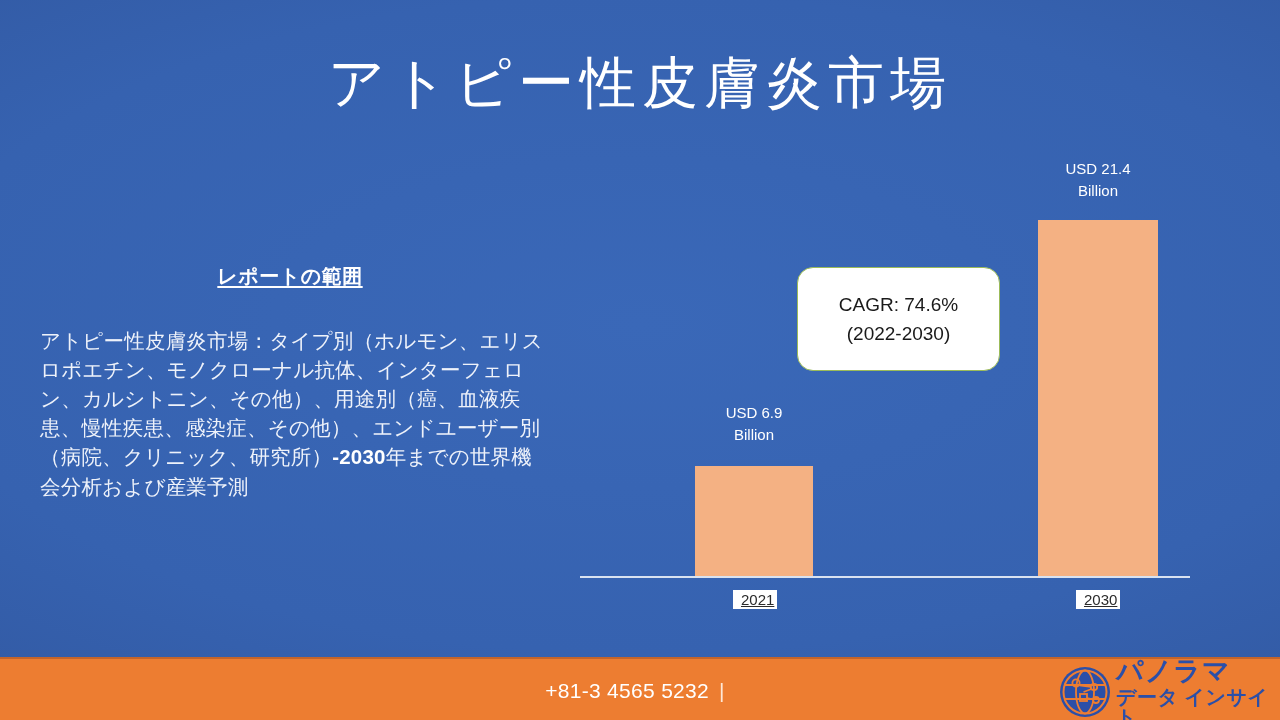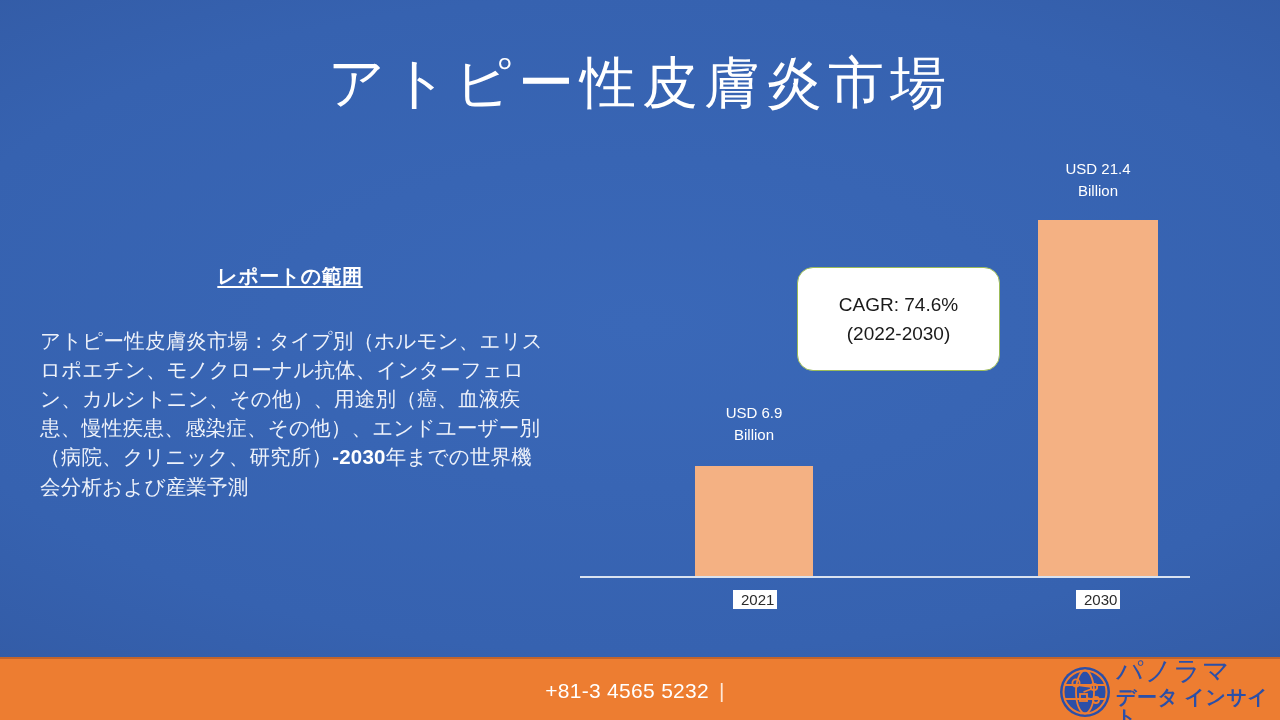--- a/index.html
+++ b/index.html
@@ -82,20 +82,21 @@
 
   .axis-label {
     position:absolute;
     top:590px;
     background:#ffffff;
     color:#2b2b2b;
     font-size:15px;
     line-height:19px;
     padding:0 8px;
     text-align:center;
+    text-decoration:underline;
   }
   #label-2021 { left:733px; width:44px; }
   #label-2030 { left:1076px; width:44px; }
 
   
   #cagr-box {
     position:absolute;
     left:797px; top:267px;
     width:203px; height:104px;
     background:#ffffff;
@@ -142,21 +143,21 @@
   }
   #logo-mark { width:54px; height:54px; flex:0 0 54px; }
   #logo-text {
     margin-left:4px;
     display:flex; flex-direction:column;
     line-height:1;
   }
   #logo-name {
     color:#2B4FA8;
     font-size:27px;
-    font-weight:normal;
+    font-weight:bold;
     letter-spacing:1px;
   }
   #logo-tag {
     color:#2B4FA8;
     font-size:20px;
     font-weight:bold;
     letter-spacing:0.5px;
     margin-top:2px;
   }
 </style>

